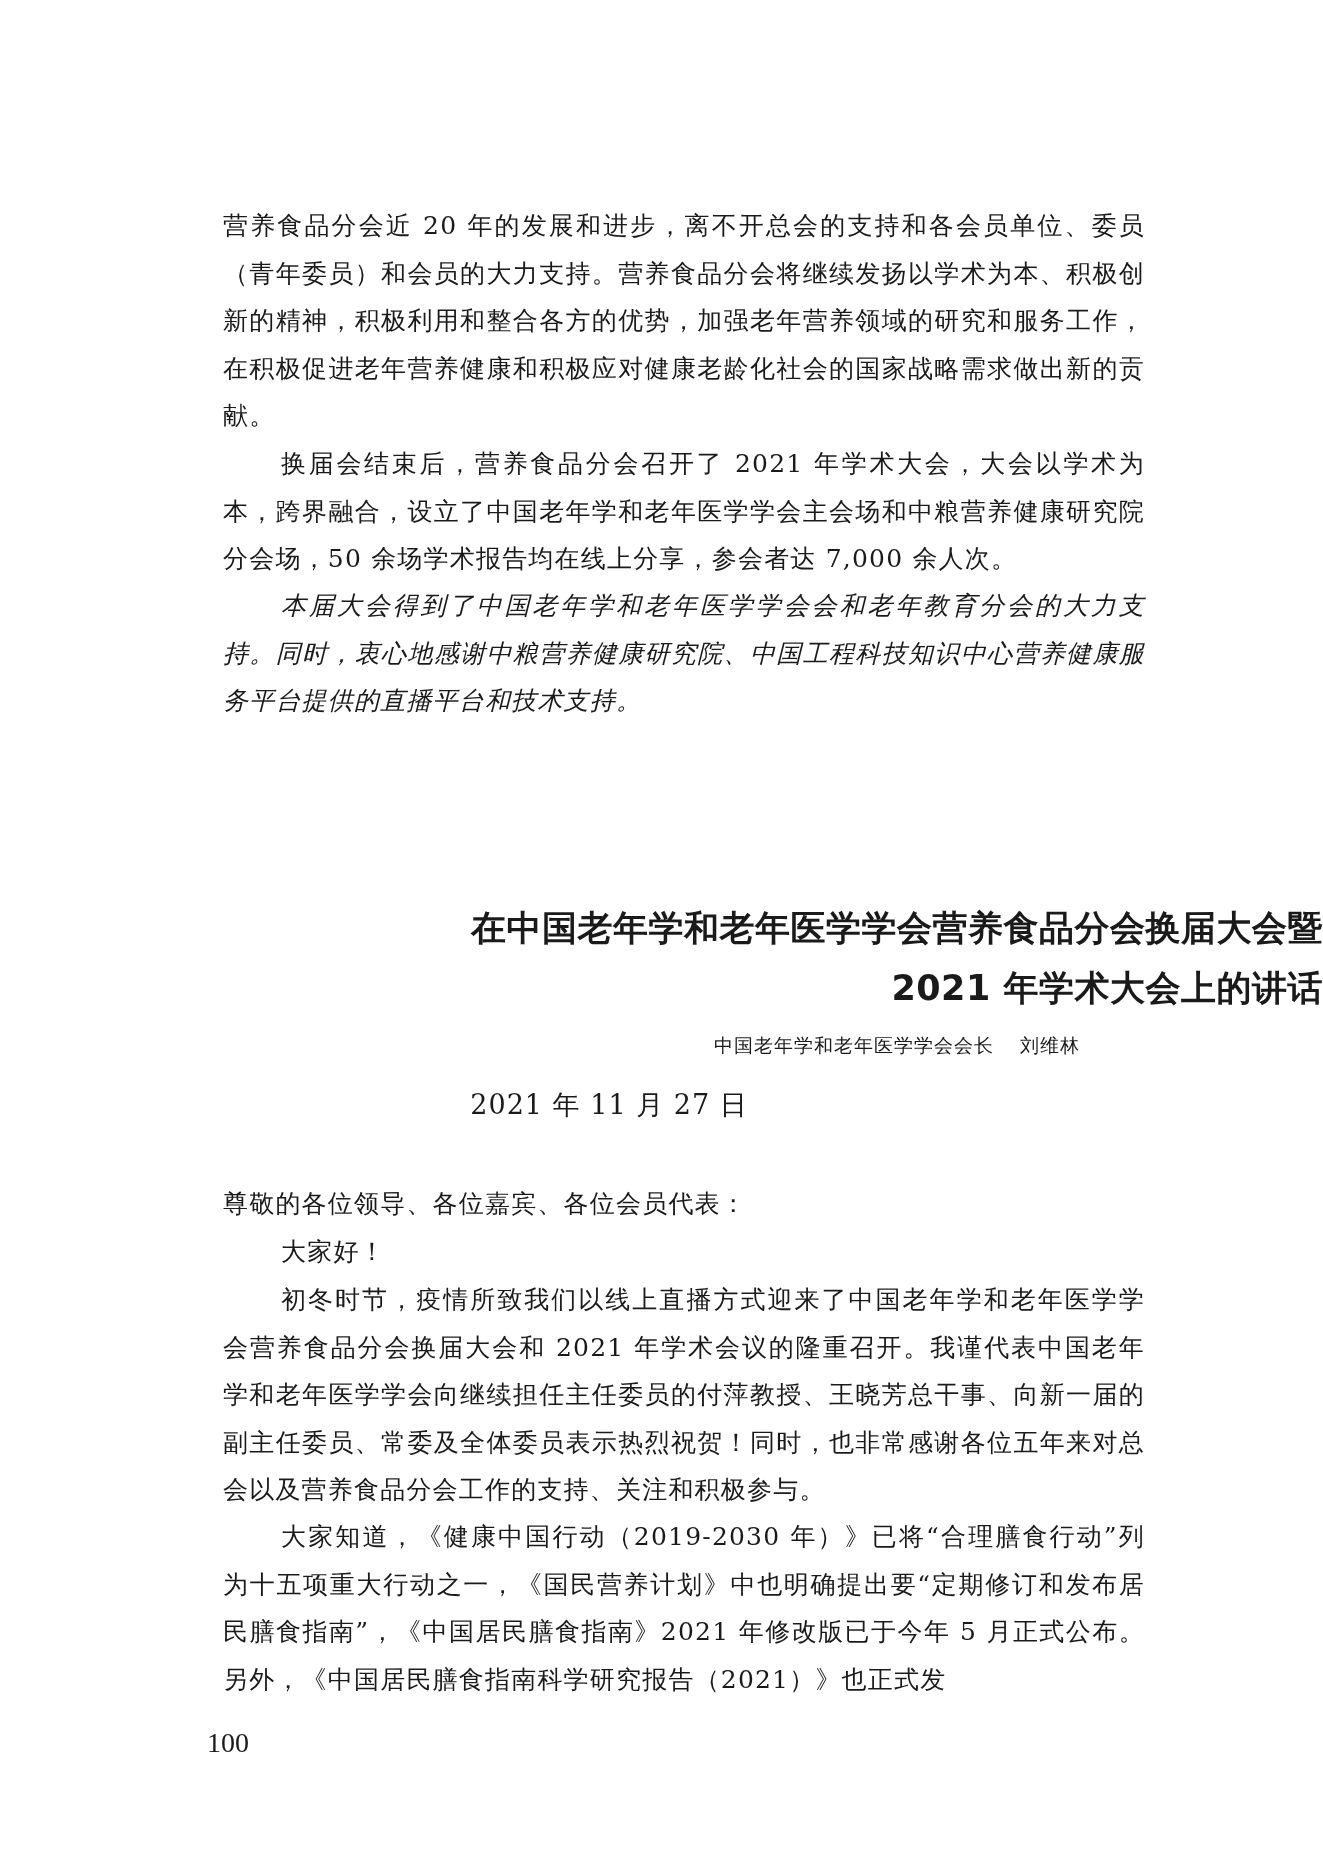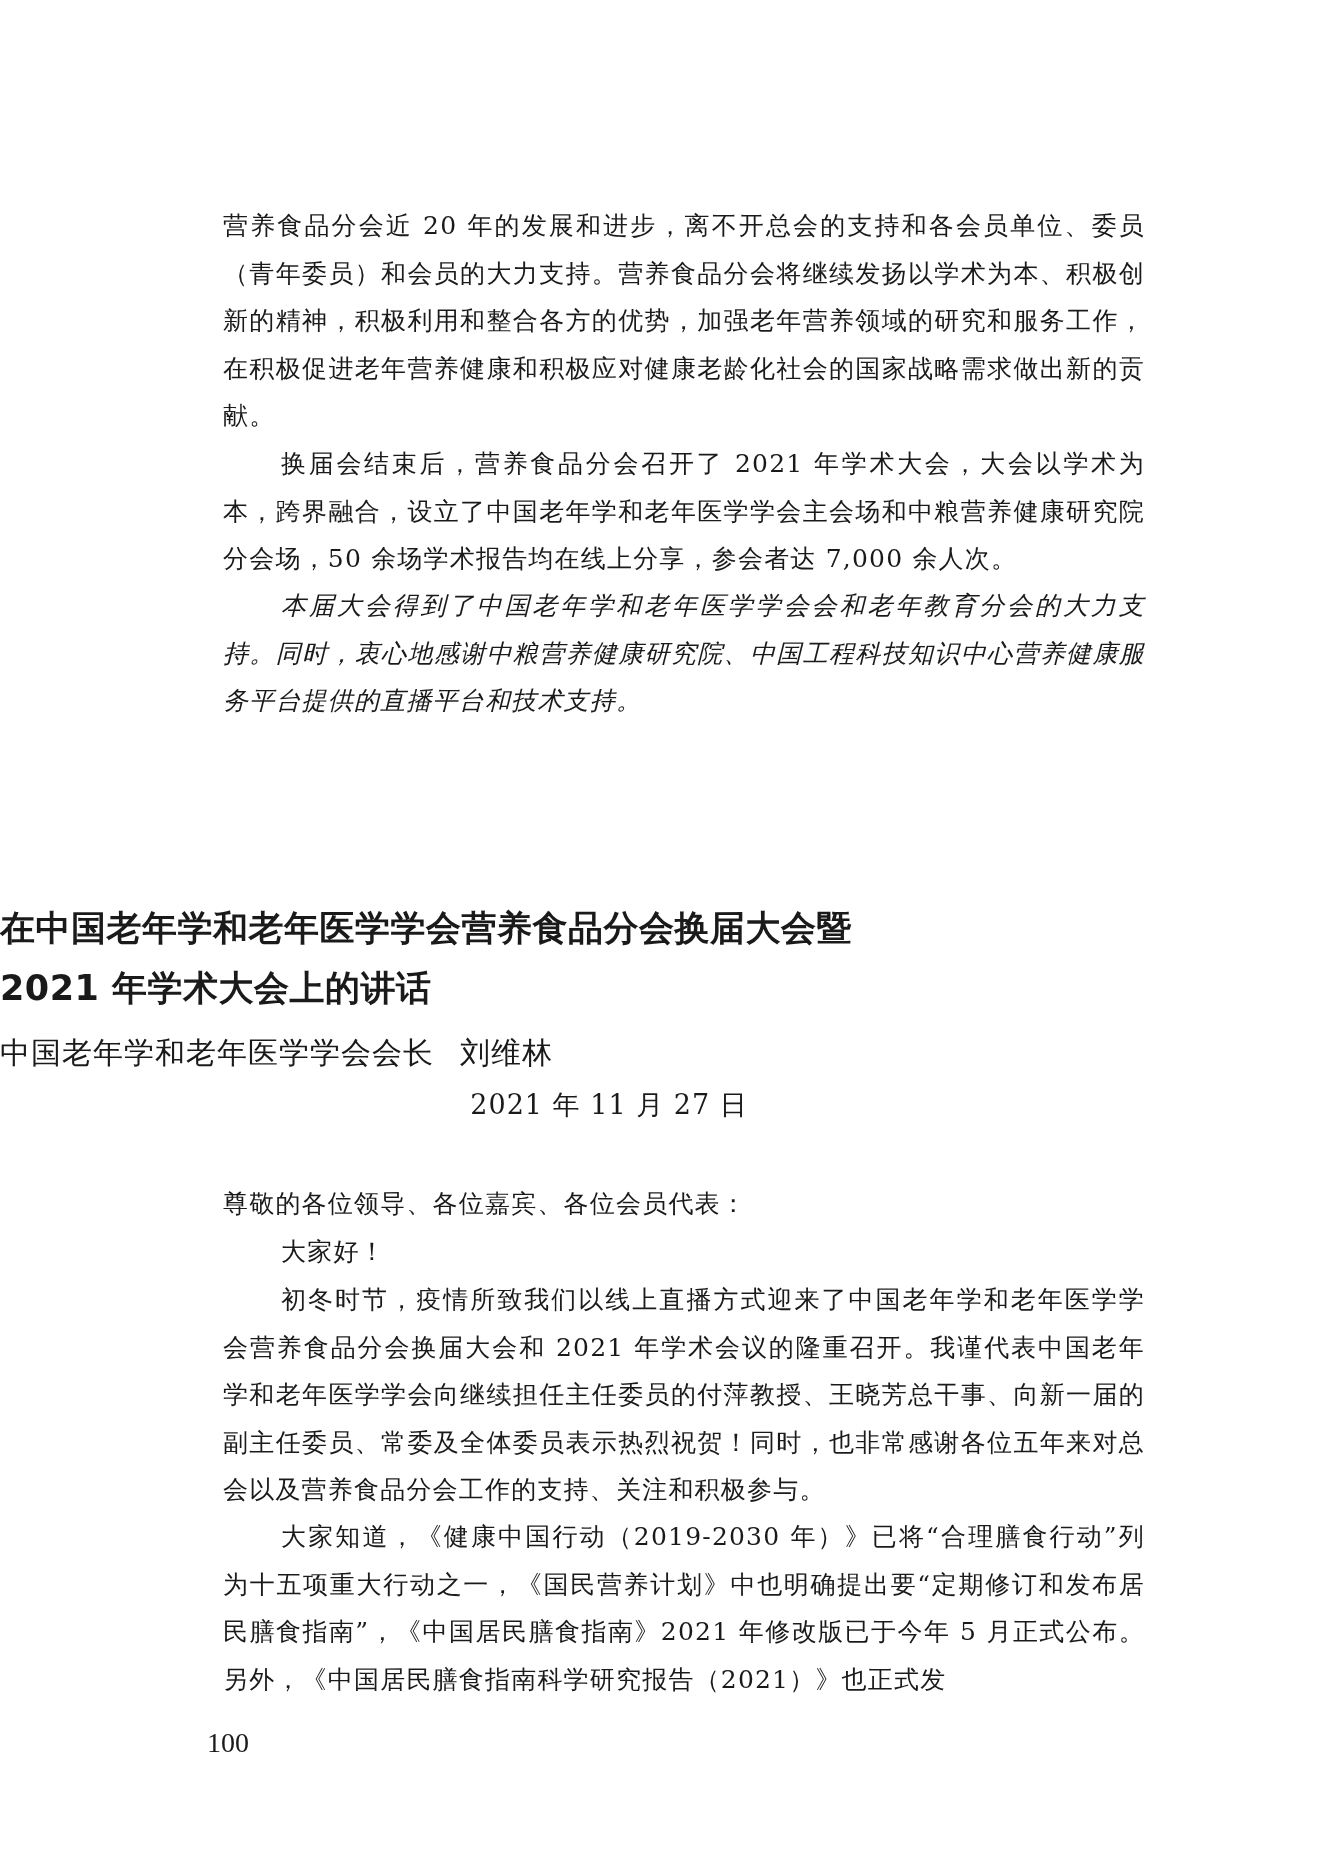--- a/index.html
+++ b/index.html
@@ -42,36 +42,36 @@
     right: 207px;
     font-size: 27px;
     letter-spacing: 1.5px;
     margin: 0;
   }
   .title {
     position: absolute;
     top: 898px;
     left: 0;
     width: 1323px;
-    text-align: left;
+    text-align: right;
     font-family: "DejaVu Sans", "Liberation Sans", sans-serif;
     font-weight: bold;
     font-size: 35px;
     line-height: 60px;
     margin: 0;
     letter-spacing: 0.5px;
   }
   .title span { display: block; }
   .author {
     position: absolute;
     top: 1033px;
     left: 0;
     width: 1080px;
-    text-align: left;
-    font-size: 30px;
+    text-align: right;
+    font-size: 19px;
     letter-spacing: 1px;
     margin: 0;
   }
   .author .name { margin-left: 26px; }
   .date {
     position: absolute;
     top: 1087px;
     left: 0;
     width: 1218px;
     text-align: center;

